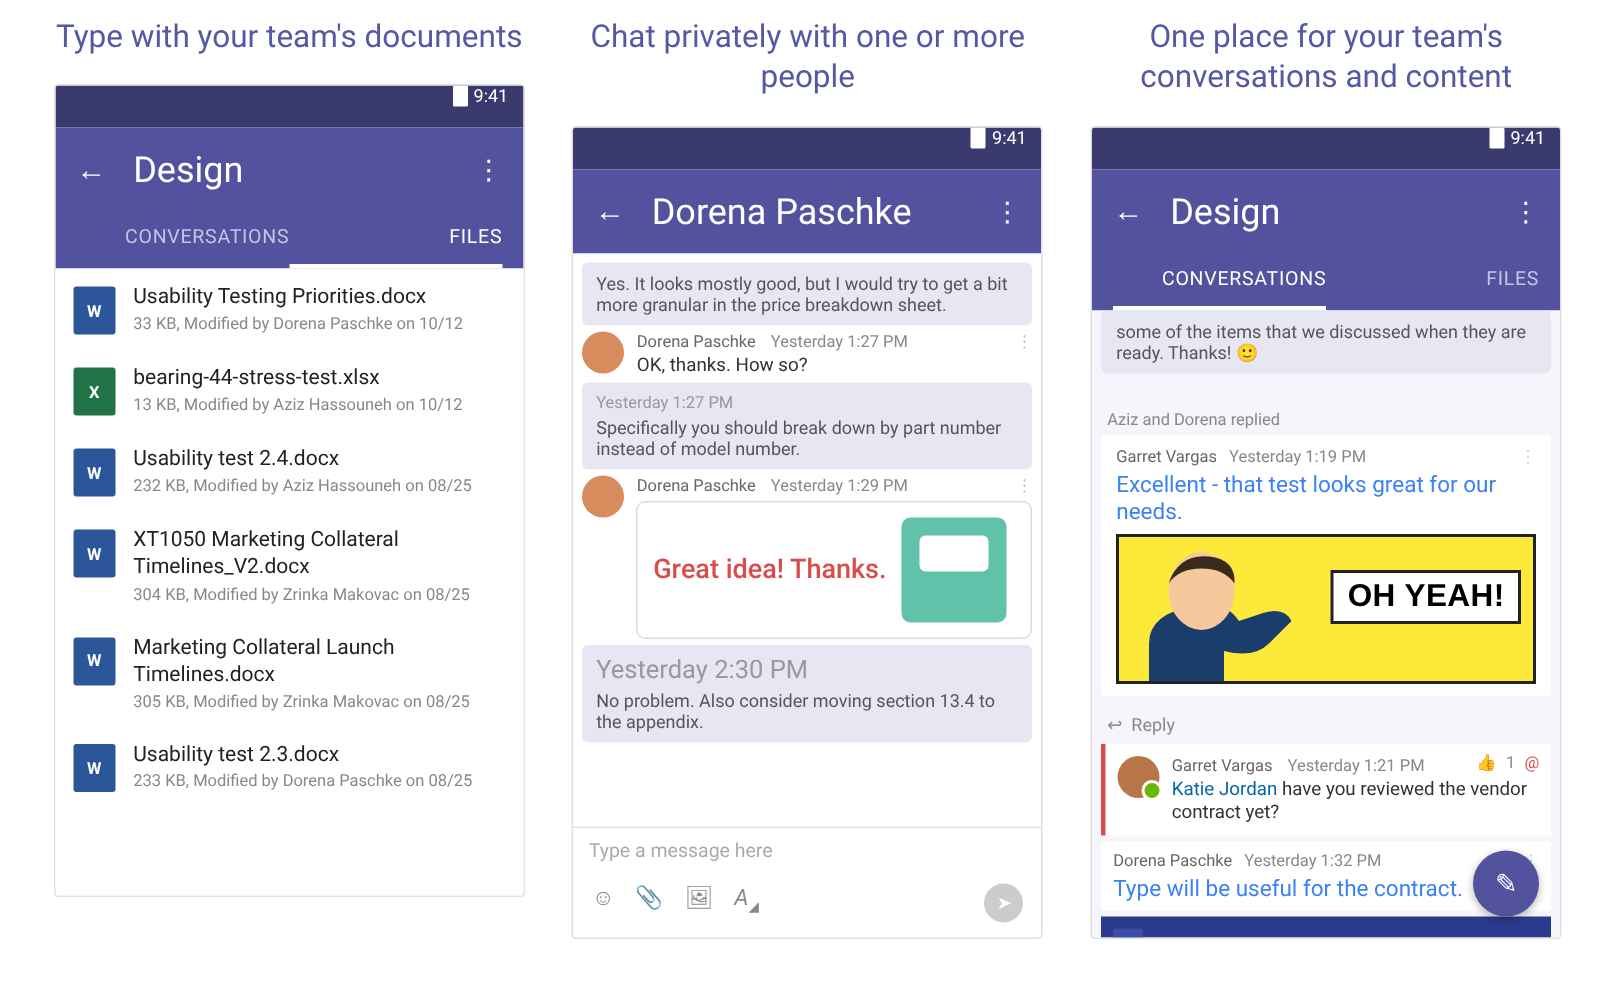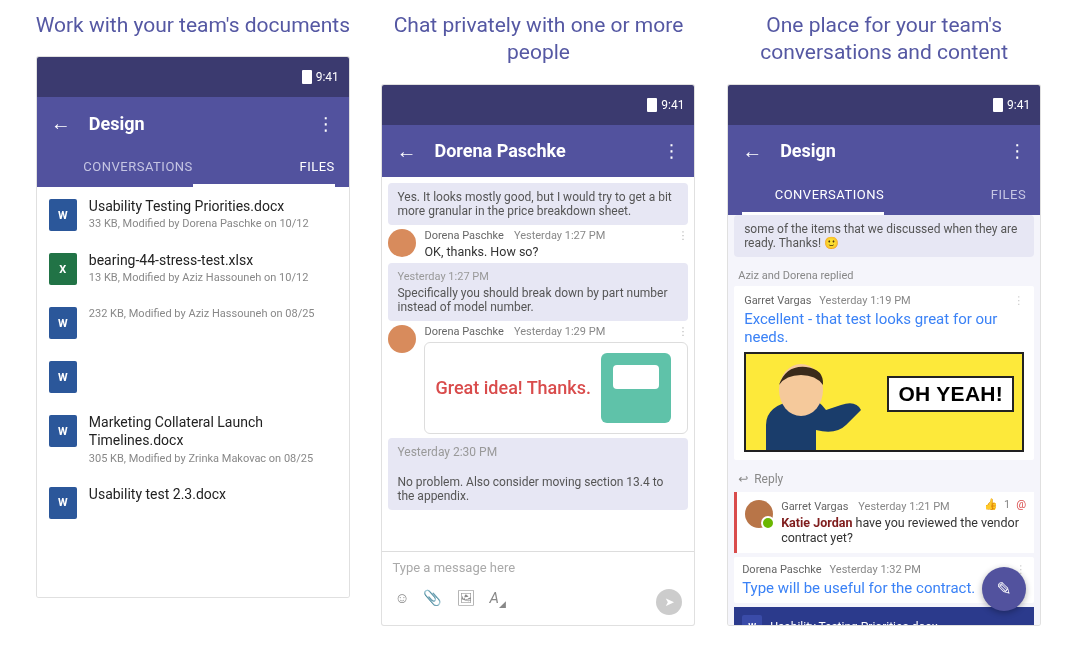--- a/index.html
+++ b/index.html
@@ -1,25 +1,25 @@
 <!DOCTYPE html>
 <html><head>
 <meta charset="utf-8">
 <style>
 *{box-sizing:border-box;margin:0;padding:0;font-family:-apple-system,BlinkMacSystemFont,"Segoe UI",Roboto,sans-serif}
 body{background:#fff;width:1077px;height:654px;display:flex;justify-content:space-around;padding:0 20px}
 .col{display:flex;flex-direction:column;align-items:center;width:340px}
 .caption{color:#5558a3;font-size:21px;font-weight:400;text-align:center;line-height:1.3;margin:12px 0 18px}
 .phone{width:312px;height:540px;background:#fff;box-shadow:0 0 0 1px #e0e0e0;border-radius:2px;overflow:hidden;display:flex;flex-direction:column;position:relative}
-.statusbar{height:40px;background:#3b3a6f;display:flex;align-items:center;justify-content:flex-end;padding:0 10px;color:#fff;font-size:12px;gap:4px}
+.statusbar{height:28px;background:#3b3a6f;display:flex;justify-content:flex-end;padding:0 10px;color:#fff;font-size:12px;gap:4px}
 .battery{width:10px;height:14px;background:#fff;border-radius:1px}
 .appbar{background:#52529e;color:#fff;padding:14px 14px 0}
 .appbar-top{display:flex;align-items:center;gap:18px;padding-bottom:14px}
 .back{font-size:20px}
-.title{font-size:18px;font-weight:700;flex:1}
+.title{font-size:24px;font-weight:400;flex:1}
 .menu{font-size:18px}
 .tabs{display:flex}
 .tab{flex:1;text-align:right;padding:10px 0;font-size:13px;letter-spacing:.5px;color:#c5c5e3;border-bottom:3px solid transparent}
 .tab.active{color:#fff;border-bottom-color:#fff}
 .content{flex:1;overflow:hidden;background:#fff;position:relative}
 .file-row{display:flex;padding:10px 12px;gap:12px;align-items:flex-start}
 .ficon{width:28px;height:32px;display:flex;align-items:center;justify-content:center;color:#fff;font-size:11px;font-weight:bold;border-radius:2px;flex-shrink:0;margin-top:2px}
 .ficon.word{background:#2b579a}
 .ficon.excel{background:#217346}
 .finfo{flex:1;min-width:0}
@@ -39,45 +39,45 @@
 .sticker{background:#fff;border:1px solid #ddd;border-radius:6px;padding:10px;display:flex;align-items:center;gap:10px;margin-top:4px}
 .sticker-text{color:#d94c4c;font-size:18px;font-weight:500;line-height:1.1}
 .robot{width:70px;height:70px;background:#5fc2a9;border-radius:6px;position:relative}
 .robot::before{content:"";position:absolute;top:12px;left:12px;width:46px;height:24px;background:#fff;border-radius:4px}
 .composer{border-top:1px solid #ddd;padding:8px 10px;display:flex;align-items:center;gap:14px;color:#888}
 .composer-input{flex:1;color:#aaa;font-size:13px}
 .comp-icons{display:flex;gap:14px;padding:6px 12px 10px;color:#888;font-size:15px}
 .send{margin-left:auto;width:26px;height:26px;border-radius:50%;background:#ccc;display:flex;align-items:center;justify-content:center;color:#fff;font-size:12px}
 
 .conv-body{background:#f5f5fb;font-size:12px;padding:0;position:relative;height:100%}
-.reply-bubble{background:#e7e7f4;padding:7px 10px;font-size:12px;color:#555;margin:0 6px 8px;border-radius:4px}
+.reply-bubble{background:#e7e7f4;padding:7px 10px;font-size:12px;color:#555;margin:0 6px 20px;border-radius:4px}
 .reply-meta{font-size:11px;color:#888;padding:4px 10px}
 .post{background:#fff;margin:0 6px 6px;padding:8px 10px;border-radius:2px}
 .post-head{font-size:11px;color:#888;display:flex;gap:8px;align-items:center}
 .post-name{color:#666}
 .post-text{font-size:15px;color:#3b82f6;margin-top:3px}
 .meme{border:2px solid #222;background:#fde93a;margin-top:6px;height:100px;position:relative;overflow:hidden}
 .meme-text{position:absolute;right:8px;top:22px;background:#fff;border:2px solid #222;padding:4px 9px;font-weight:700;font-size:21px;font-family:Impact,"Arial Black",sans-serif;letter-spacing:.3px}
 .meme-man{position:absolute;left:0;bottom:0;width:140px;height:95px}
 .reply-link{font-size:12px;color:#888;padding:6px 10px;display:flex;align-items:center;gap:6px}
 .thread{background:#fff;margin:0 6px;border-left:3px solid #d94c4c;padding:6px 8px;position:relative}
 .react{position:absolute;right:8px;top:6px;font-size:11px;color:#888;display:flex;gap:6px;align-items:center}
-.mention{color:#7f1d1d;font-weight:700}
+.mention{color:#0369a1;font-weight:400}
 .attach-card{background:#2b3a8c;color:#fff;padding:8px;display:flex;align-items:center;gap:8px;margin:4px 6px 0;font-size:12px}
 .attach-icon{width:20px;height:24px;background:#3a4ba8;display:flex;align-items:center;justify-content:center;font-size:9px;font-weight:bold;border-radius:2px}
 .fab{position:absolute;right:14px;bottom:14px;width:44px;height:44px;border-radius:50%;background:#52529e;display:flex;align-items:center;justify-content:center;color:#fff;font-size:18px;box-shadow:0 2px 6px rgba(0,0,0,.3)}
 .avatar2{width:28px;height:28px;border-radius:50%;background:#b87548;flex-shrink:0;position:relative}
 .avatar2::after{content:"";position:absolute;right:-2px;bottom:-2px;width:10px;height:10px;border-radius:50%;background:#6bb700;border:2px solid #fff}
 .thread .msg-row{margin:2px 0}
 </style>
 </head>
 <body>
 
 <div class="col">
-  <div class="caption">Work with your team's documents</div>
+  <div class="caption">Type with your team's documents</div>
   <div class="phone">
     <div class="statusbar">
       <span class="battery"></span>
       <span>9:41</span>
     </div>
     <div class="appbar">
       <div class="appbar-top">
         <span class="back">←</span>
         <span class="title">Design</span>
         <span class="menu">⋮</span>
@@ -98,37 +98,43 @@
         <div class="file-row">
           <div class="ficon excel">X</div>
           <div class="finfo">
             <div class="fname">bearing-44-stress-test.xlsx</div>
             <div class="fmeta">13 KB, Modified by Aziz Hassouneh on 10/12</div>
           </div>
         </div>
         <div class="file-row">
           <div class="ficon word">W</div>
           <div class="finfo">
+            <div class="fname">Usability test 2.4.docx</div>
             <div class="fmeta">232 KB, Modified by Aziz Hassouneh on 08/25</div>
           </div>
         </div>
         <div class="file-row">
           <div class="ficon word">W</div>
+          <div class="finfo">
+            <div class="fname">XT1050 Marketing Collateral Timelines_V2.docx</div>
+            <div class="fmeta">304 KB, Modified by Zrinka Makovac on 08/25</div>
+          </div>
         </div>
         <div class="file-row">
           <div class="ficon word">W</div>
           <div class="finfo">
             <div class="fname">Marketing Collateral Launch Timelines.docx</div>
             <div class="fmeta">305 KB, Modified by Zrinka Makovac on 08/25</div>
           </div>
         </div>
         <div class="file-row">
           <div class="ficon word">W</div>
           <div class="finfo">
             <div class="fname">Usability test 2.3.docx</div>
+            <div class="fmeta">233 KB, Modified by Dorena Paschke on 08/25</div>
           </div>
         </div>
       </div>
   </div>
 </div>
 
 <div class="col">
   <div class="caption">Chat privately with one or more people</div>
   <div class="phone">
     <div class="statusbar">
@@ -167,21 +173,21 @@
               <span class="msg-time">Yesterday 1:29 PM</span>
               <span class="msg-dots">⋮</span>
             </div>
           <div class="sticker">
             <div class="sticker-text">Great idea! Thanks.</div>
             <div class="robot"></div>
           </div>
         </div>
       </div>
       <div class="bubble">
-        <div style="color:#999;font-size:12px;margin-bottom:16px">Yesterday 2:30 PM</div>
+        <div style="color:#999;font-size:17px;margin-bottom:3px">Yesterday 2:30 PM</div>
         <div>No problem. Also consider moving section 13.4 to the appendix.</div>
       </div>
     </div>
     <div>
       <div class="composer">
         <div class="composer-input">Type a message here</div>
       </div>
       <div class="comp-icons">
         <span>☺</span>
         <span>📎</span>

